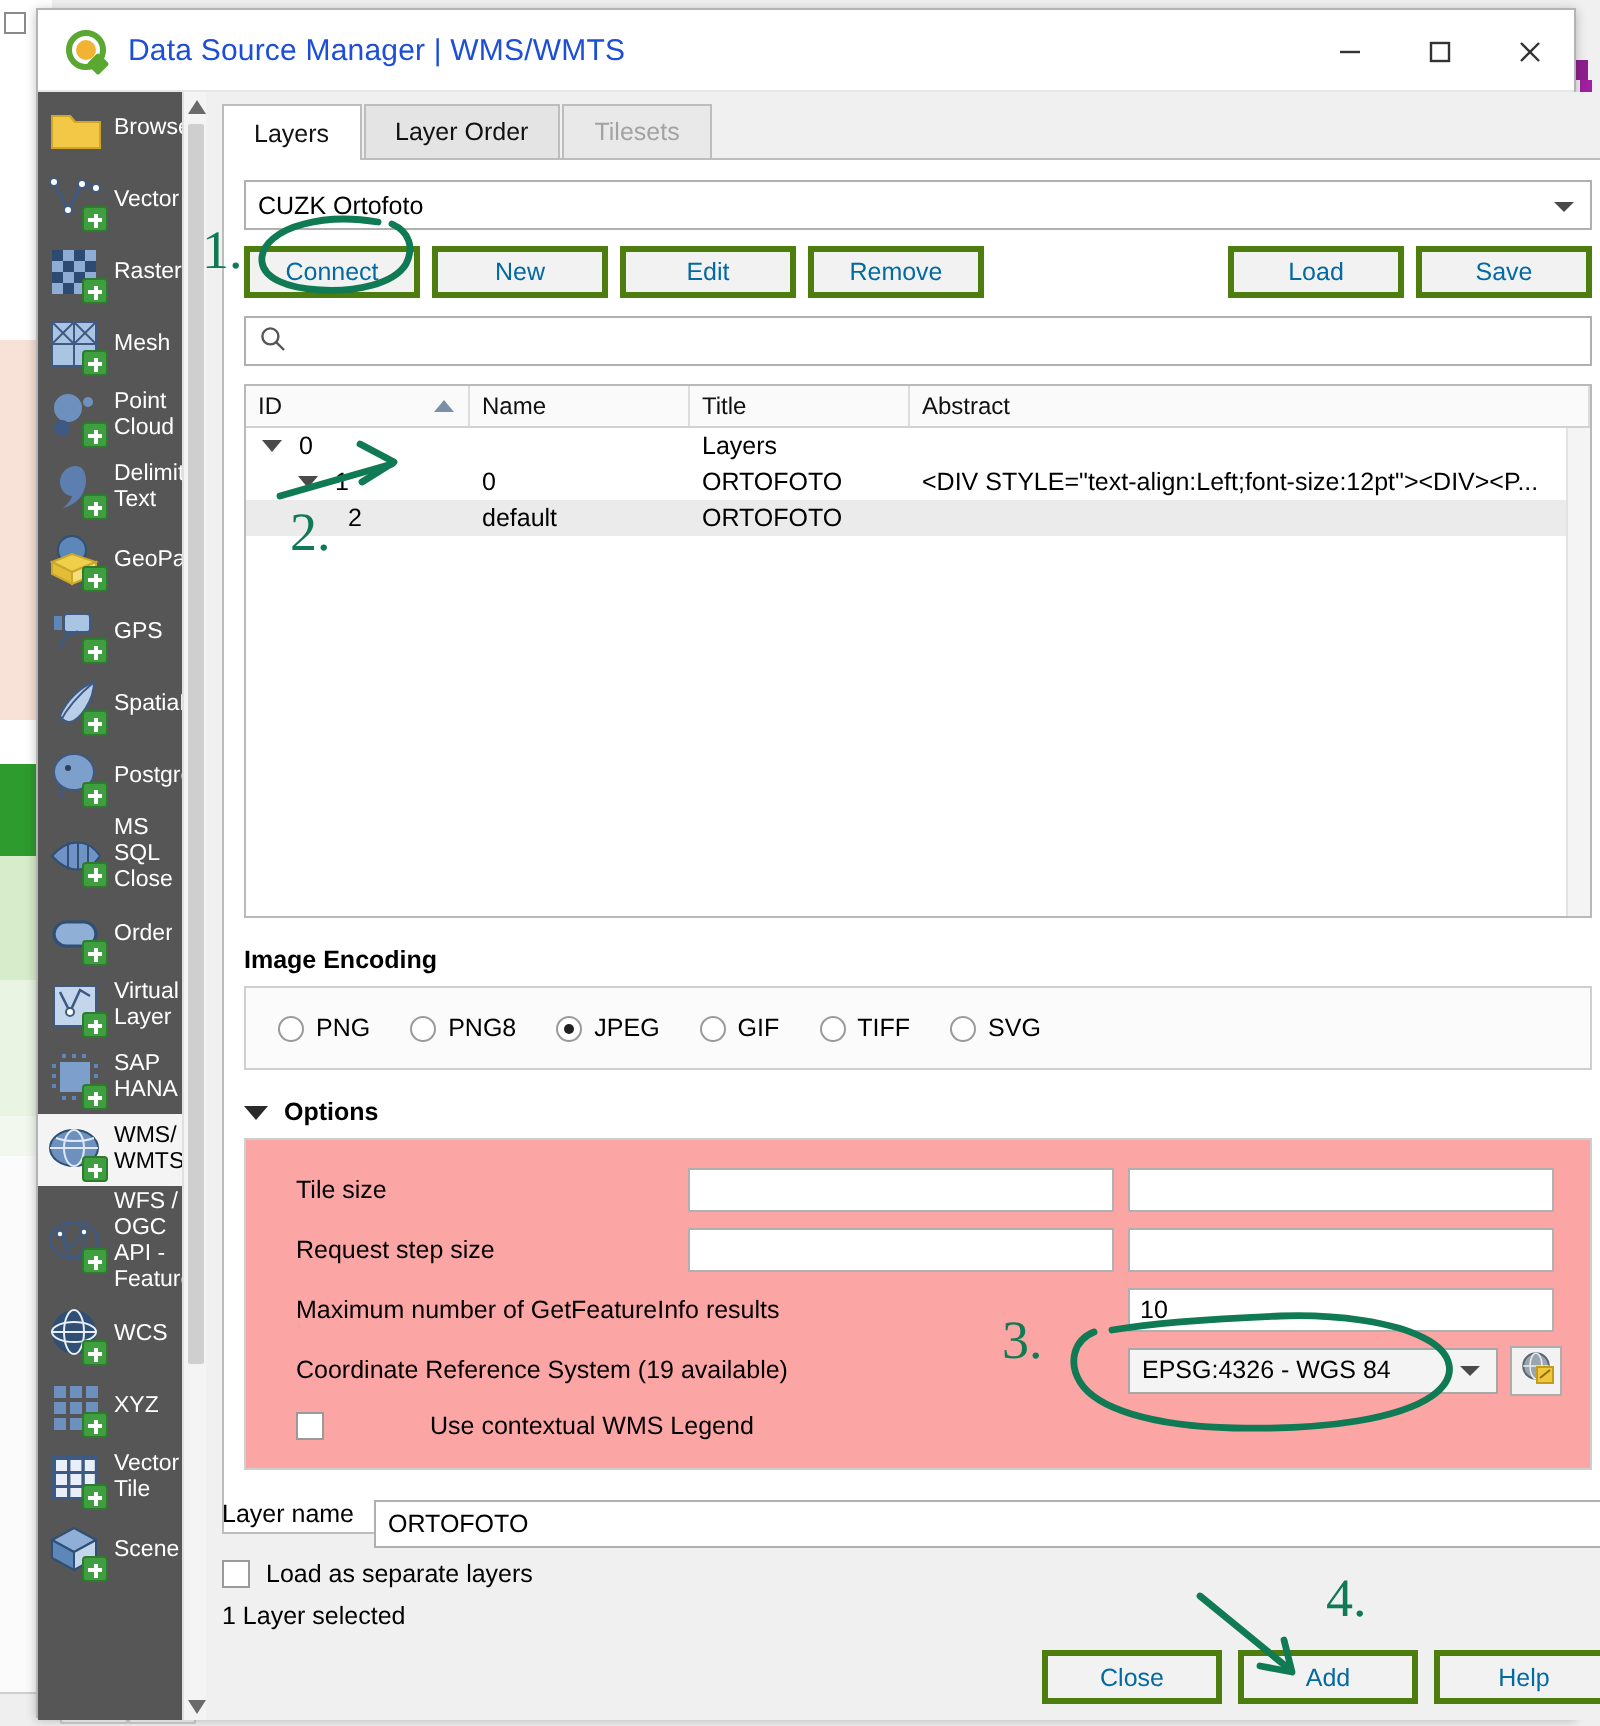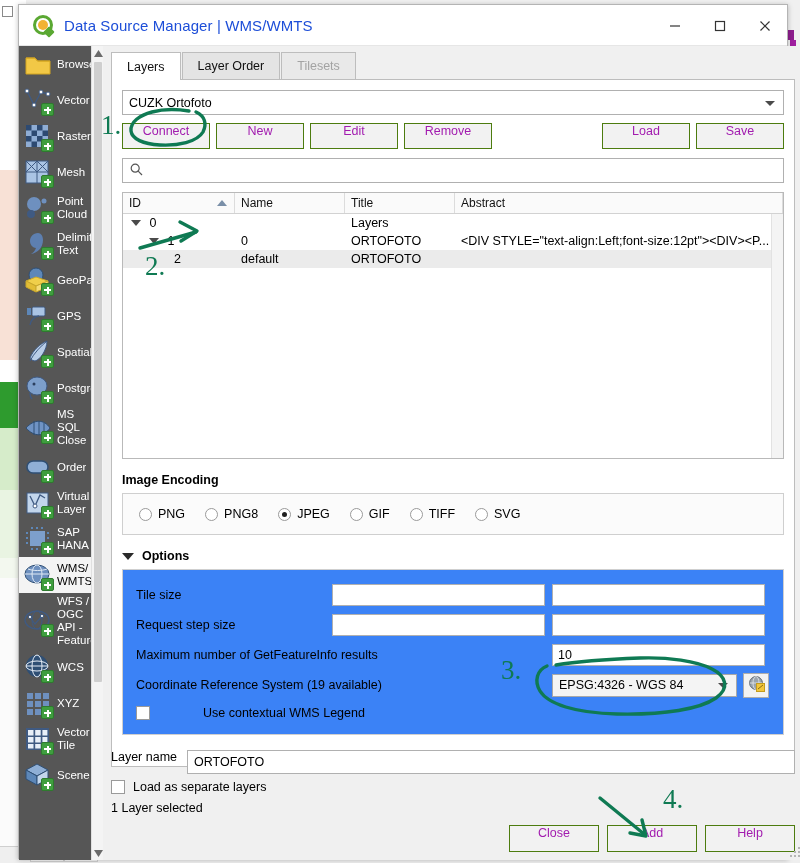--- a/index.html
+++ b/index.html
@@ -214,23 +214,23 @@
     border-left: 5px solid transparent;
     border-right: 5px solid transparent;
     border-top: 5px solid #4a4a4a;
   }
 
   
   #conn-buttons { display: flex; margin-top: 8px; }
   .btn {
     height: 26px; min-width: 88px;
     background: #f2f2f2;
-    border: 1px solid #4d7c0f;
-    display: flex; justify-content: center;
-    font-size: 12.5px; color: #a21caf;
+    border: 3px solid #4d7c0f;
+    display: flex; align-items: center; justify-content: center;
+    font-size: 12.5px; color: #0369a1;
     margin-right: 6px;
   }
   #btn-spacer { flex: 1 1 auto; }
 
   
   #search-box {
     margin-top: 9px; height: 25px;
     border: 1px solid #b0b0b0; background: #fff;
     display: flex; align-items: center; padding: 0 7px;
   }
@@ -314,22 +314,22 @@
   }
   #opt-header .tri {
     width: 0; height: 0;
     border-left: 6px solid transparent;
     border-right: 6px solid transparent;
     border-top: 7px solid #2a2a2a;
     margin-right: 8px;
   }
   #opt-box {
     margin-top: 6px;
-    border: 1px solid #cfcfcf; background: #3b82f6;
-    padding: 10px 14px 8px 13px;
+    border: 1px solid #cfcfcf; background: #fca5a5;
+    padding: 10px 14px 8px 25px;
   }
   .opt-row { display: flex; align-items: center; height: 30px; }
   .opt-label { font-size: 12.5px; flex: 0 0 auto; }
   .field {
     height: 22px; background: #fff;
     border: 1px solid #b0b0b0;
     display: flex; align-items: center;
     padding: 0 5px; font-size: 12.5px;
   }
   .combo-crs {

